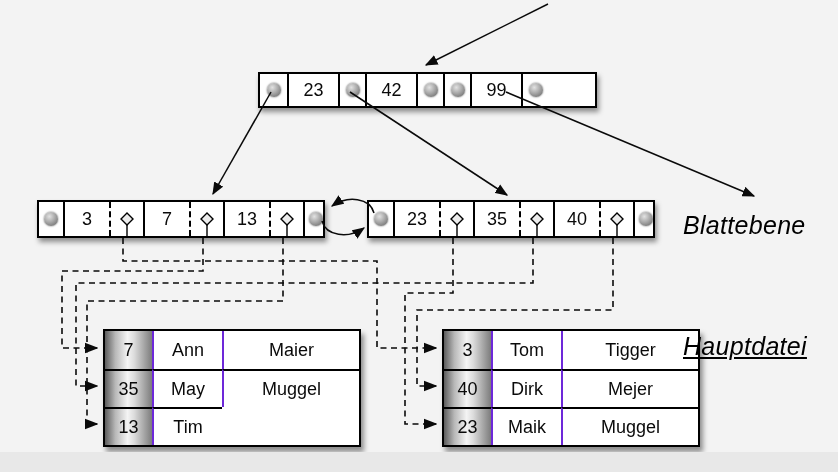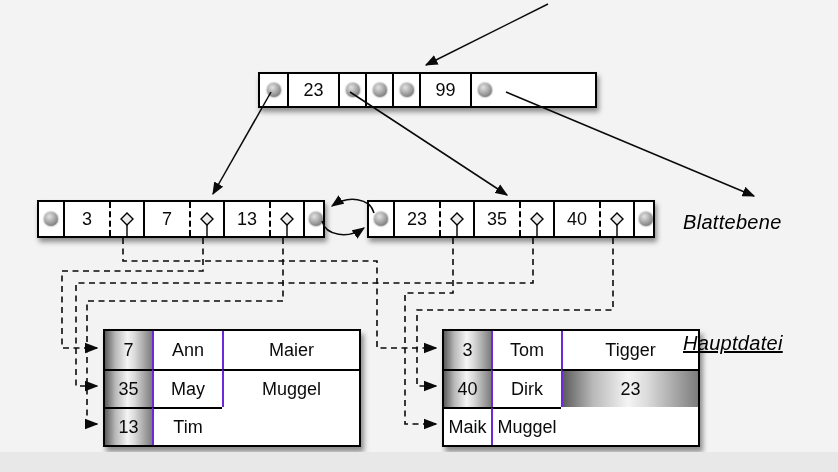--- a/index.html
+++ b/index.html
@@ -49,21 +49,21 @@
     font-size:18px;font-weight:500;box-sizing:border-box;height:100%;
     border-left:2px solid #6d28d9;border-top:2px solid #000;
   }
   .tcell:nth-child(3n+1){border-left:none;}
   .tcell:nth-child(-n+3){border-top:none;}
   .keycol{
     background:linear-gradient(90deg,#5c5c5c 0%,#b8b8b8 22%,#f4f4f4 48%,#dcdcdc 62%,#7c7c7c 100%);
   }
   
   .lvl-label{
-    position:absolute;font-style:italic;font-size:20px;font-weight:500;
+    position:absolute;font-style:italic;font-size:25px;font-weight:500;
     letter-spacing:.3px;color:#000;white-space:nowrap;
   }
   .lvl-blatt{left:683px;top:211px;}
   .lvl-haupt{left:683px;top:332px;text-decoration:underline;}
   
   .overlay{position:absolute;left:0;top:0;pointer-events:none;z-index:5;}
   .solidline{stroke:#0a0a0a;stroke-width:1.5;fill:none;}
   .dashline{stroke:#0a0a0a;stroke-width:1.6;fill:none;stroke-dasharray:6 4.5;}
 </style>
 </head>
@@ -73,20 +73,23 @@
 
   <div class="node root">
     <div class="cell pcell">
       <span class="pdot"></span>
     </div>
     <div class="cell kcell">
       <span>23</span>
     </div>
     <div class="cell pcell">
       <span class="pdot"></span>
+    </div>
+    <div class="cell kcell">
+      <span>42</span>
     </div>
     <div class="cell pcell">
       <span class="pdot"></span>
     </div>
     <div class="cell pcell">
       <span class="pdot"></span>
     </div>
     <div class="cell kcell">
       <span>99</span>
     </div>
@@ -177,20 +180,21 @@
     <div class="tcell keycol">13</div>
     <div class="tcell">Tim</div>
   </div>
 
   <div class="rectable rectable-right">
     <div class="tcell keycol">3</div>
     <div class="tcell">Tom</div>
     <div class="tcell">Tigger</div>
     <div class="tcell keycol">40</div>
     <div class="tcell">Dirk</div>
+    <div class="tcell">Mejer</div>
     <div class="tcell keycol">23</div>
     <div class="tcell">Maik</div>
     <div class="tcell">Muggel</div>
   </div>
 
   <div class="lvl-label lvl-blatt">Blattebene</div>
   <div class="lvl-label lvl-haupt">Hauptdatei</div>
 
   <svg class="overlay" width="838" height="472" viewBox="0 0 838 472">
     <defs>

